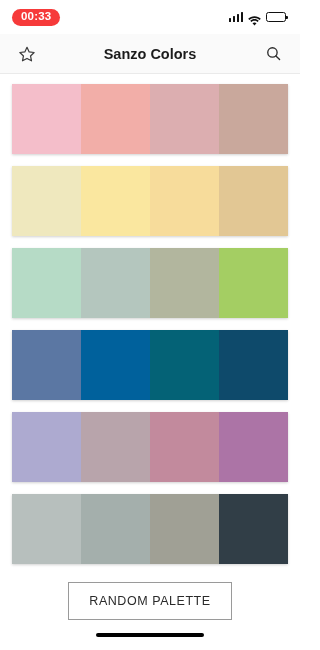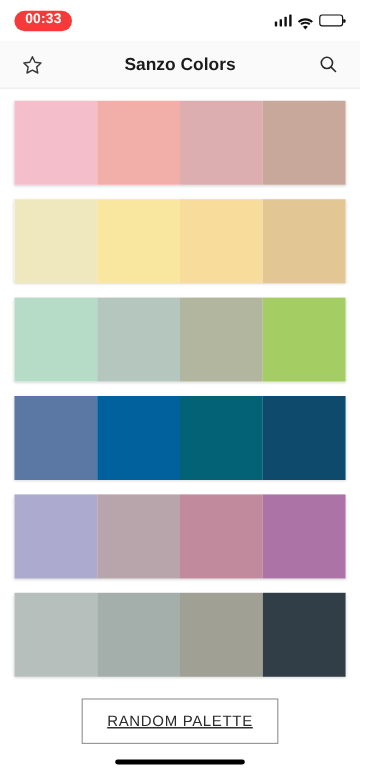--- a/index.html
+++ b/index.html
@@ -70,21 +70,21 @@
     height:70px; flex:0 0 70px;
     display:flex;
     box-shadow:0 1px 2.5px rgba(0,0,0,.18);
   }
   .swatch { flex:1 1 25%; height:100%; }
 
   
   .footer {
     flex:0 0 auto;
     padding:14px 0 0;
-    display:flex; align-items:center; justify-content:center;text-decoration:underline;
+    display:flex; align-items:center; justify-content:center;
   }
   .random-btn {
     border:1px solid #9A9A9A;
     background:#FFFFFF;
     color:#2A2A2A;
     font-size:12.5px;
     letter-spacing:.55px;
     padding:11px 20px;
     font-family:"Liberation Sans", sans-serif;
   }

